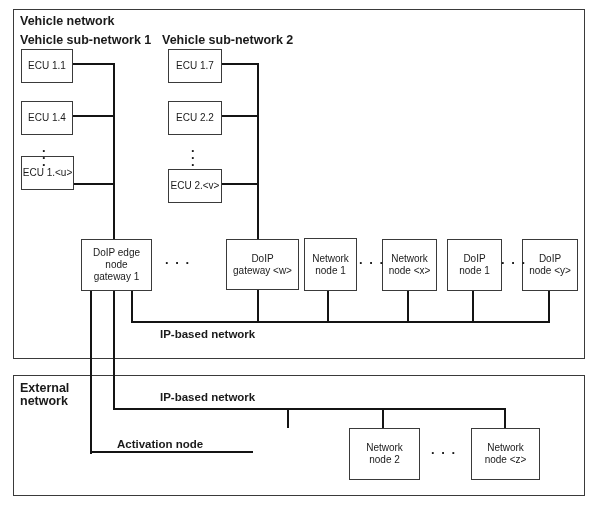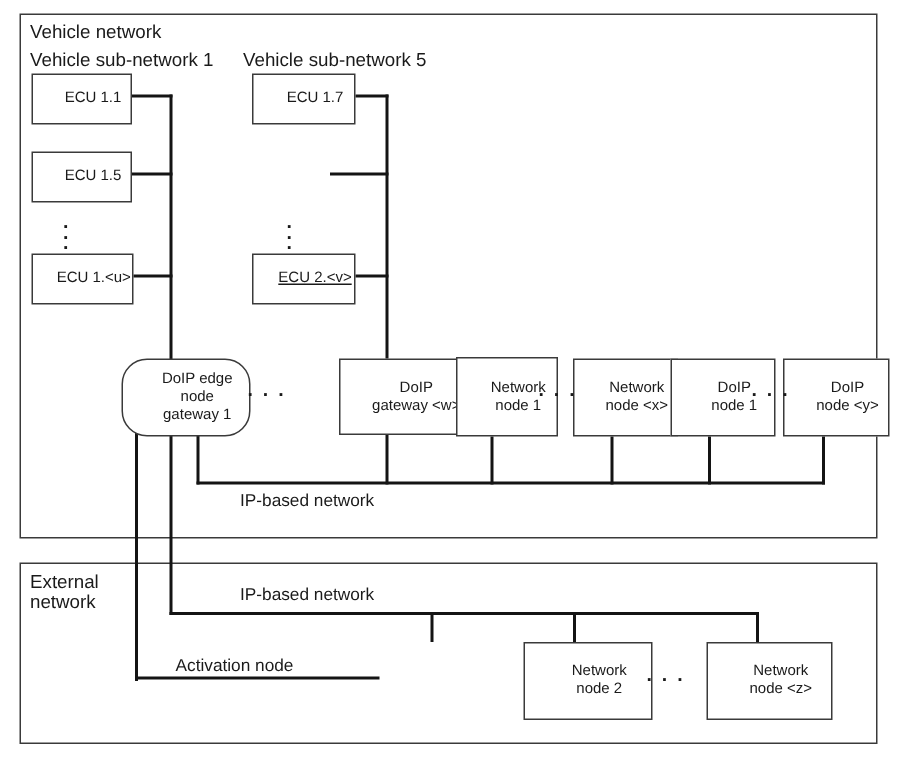--- a/index.html
+++ b/index.html
@@ -7,24 +7,24 @@
     position:relative;width:600px;height:506px;background:#fff;
     font-family:"Liberation Sans","DejaVu Sans",sans-serif;
     color:#1a1a1a;overflow:hidden;
   }
   .outer-box{
     position:absolute;border:1.5px solid #3a3a3a;background:transparent;
   }
   .node{
     position:absolute;border:1.5px solid #3a3a3a;background:#fff;
     display:flex;align-items:center;justify-content:center;text-align:center;
-    font-size:10px;line-height:12px;white-space:pre-line;z-index:3;padding-left:15px;
+    font-size:10px;line-height:12px;white-space:pre-line;z-index:3;
   }
   .line{position:absolute;background:#141414;z-index:2;}
-  .lbl{position:absolute;font-size:11.5px;line-height:13px;white-space:pre-line;z-index:4;}
+  .lbl{position:absolute;font-size:11.5px;line-height:13px;white-space:pre-line;z-index:4;font-weight:bold;}
   .title{font-size:12.5px;}
   .vdots{
     position:absolute;font-size:13px;font-weight:bold;line-height:7px;
     white-space:pre-line;z-index:4;letter-spacing:0;
   }
   .hdots{
     position:absolute;font-size:13px;font-weight:bold;letter-spacing:1.5px;z-index:4;
   }
 </style>
 </head>
@@ -57,48 +57,49 @@
   <div class="line" style="left:113px;top:288px;width:2px;height:122px;"></div>
 
   <div class="line" style="left:113px;top:408px;width:393px;height:2px;"></div>
   <div class="line" style="left:287px;top:408px;width:2px;height:20px;"></div>
   <div class="line" style="left:382px;top:408px;width:2px;height:20px;"></div>
   <div class="line" style="left:504px;top:408px;width:2px;height:21px;"></div>
 
   <div class="line" style="left:90px;top:451px;width:163px;height:2px;"></div>
 
   <div class="node" style="left:21px;top:49px;width:50px;height:32px;">ECU 1.1</div>
-  <div class="node" style="left:21px;top:101px;width:50px;height:32px;">ECU 1.5</div>
-  <div class="node" style="left:21px;top:169px;width:51px;height:32px;">ECU 1.&lt;u&gt;</div>
+  <div class="node" style="left:21px;top:101px;width:50px;height:32px;">ECU 1.4</div>
+  <div class="node" style="left:21px;top:156px;width:51px;height:32px;">ECU 1.&lt;u&gt;</div>
 
   <div class="node" style="left:168px;top:49px;width:52px;height:32px;">ECU 1.7</div>
-  <div class="node" style="left:168px;top:169px;width:52px;height:32px;text-decoration:underline;">ECU 2.&lt;v&gt;</div>
+  <div class="node" style="left:168px;top:101px;width:52px;height:32px;">ECU 2.2</div>
+  <div class="node" style="left:168px;top:169px;width:52px;height:32px;">ECU 2.&lt;v&gt;</div>
 
-  <div class="node" style="left:81px;top:239px;width:69px;height:50px;border-radius:17px;">DoIP edge
+  <div class="node" style="left:81px;top:239px;width:69px;height:50px;">DoIP edge
 node
 gateway 1</div>
   <div class="node" style="left:226px;top:239px;width:71px;height:49px;">DoIP
 gateway &lt;w&gt;</div>
   <div class="node" style="left:304px;top:238px;width:51px;height:51px;">Network
 node 1</div>
   <div class="node" style="left:382px;top:239px;width:53px;height:50px;">Network
 node &lt;x&gt;</div>
   <div class="node" style="left:447px;top:239px;width:53px;height:50px;">DoIP
 node 1</div>
   <div class="node" style="left:522px;top:239px;width:54px;height:50px;">DoIP
 node &lt;y&gt;</div>
 
   <div class="node" style="left:349px;top:428px;width:69px;height:50px;">Network
 node 2</div>
   <div class="node" style="left:471px;top:428px;width:67px;height:50px;">Network
 node &lt;z&gt;</div>
 
   <div class="lbl title" style="left:20px;top:15px;">Vehicle network</div>
   <div class="lbl title" style="left:20px;top:34px;">Vehicle sub-network 1</div>
-  <div class="lbl title" style="left:162px;top:34px;">Vehicle sub-network 5</div>
+  <div class="lbl title" style="left:162px;top:34px;">Vehicle sub-network 2</div>
   <div class="lbl" style="left:160px;top:328px;">IP-based network</div>
   <div class="lbl title" style="left:20px;top:382px;">External
 network</div>
   <div class="lbl" style="left:160px;top:391px;">IP-based network</div>
   <div class="lbl" style="left:117px;top:438px;">Activation node</div>
 
   <div class="vdots" style="left:42px;top:144px;">.
 .
 .</div>
   <div class="vdots" style="left:191px;top:144px;">.

